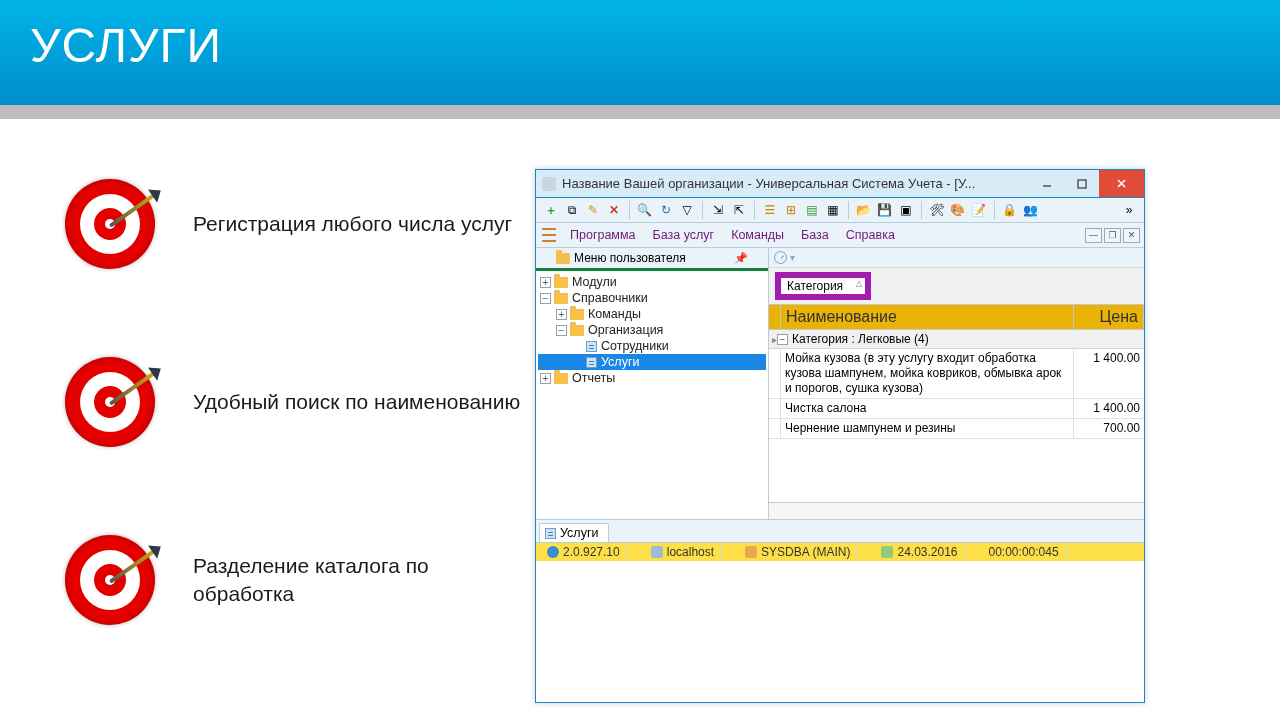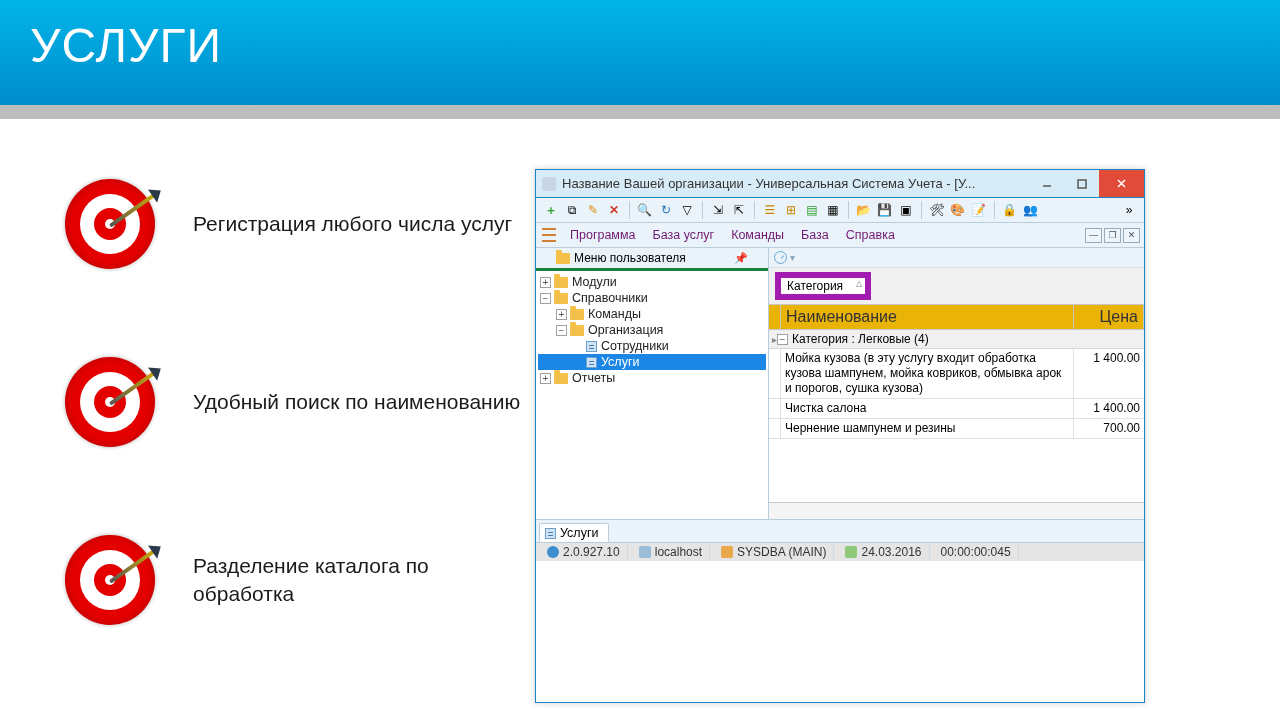--- a/index.html
+++ b/index.html
@@ -135,21 +135,21 @@
   .group-row .exp { margin-right:4px; }
   .data-row { display:flex; border-bottom:1px solid #e1e1e1; font-size:12px; }
   .dr-left { width:12px; border-right:1px solid #e1e1e1; }
   .dr-name { flex:1; padding:2px 4px; border-right:1px solid #e1e1e1; line-height:1.25; }
   .dr-price { width:70px; padding:2px 4px; text-align:right; }
   .rp-footer { height:17px; border-top:1px solid #c7c7c7; background:#f5f5f5; }
 
   .tab-bar { background:#eaf3f9; border-bottom:1px solid #b9cdda; padding:3px 3px 0 3px; display:flex; }
   .tab { background:#fff; border:1px solid #b9cdda; border-bottom:none; padding:2px 10px 2px 5px; font-size:12.5px; display:flex; align-items:center; border-radius:2px 2px 0 0; }
 
-  .status-bar { background:#e5e5e5; display:flex; align-items:center; padding:2px 4px; font-size:12px; color:#333; gap:4px; }
+  .status-bar { background:#fde047; display:flex; align-items:center; padding:2px 4px; font-size:12px; color:#333; gap:16px; }
   .status-cell { display:flex; align-items:center; padding:0 7px; border-right:1px solid #c9dae6; }
   .sic { width:12px; height:12px; border-radius:50%; margin-right:4px; }
 </style>
 </head>
 <body>
 
 <div class="top-banner">
   <h1>УСЛУГИ</h1>
 </div>
 <div class="gray-strip"></div>

